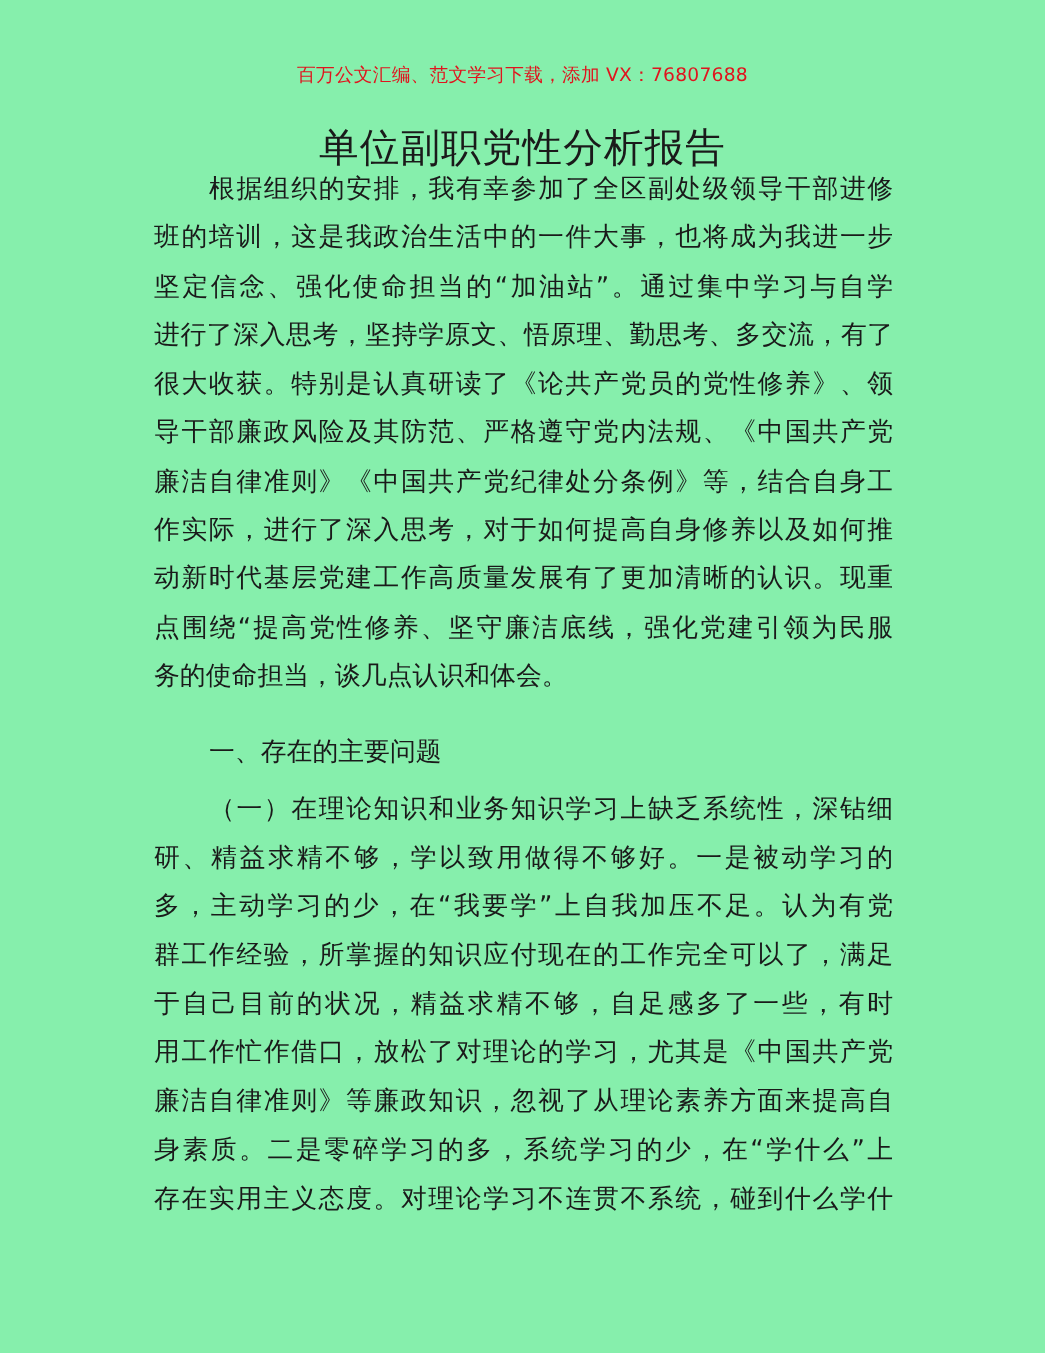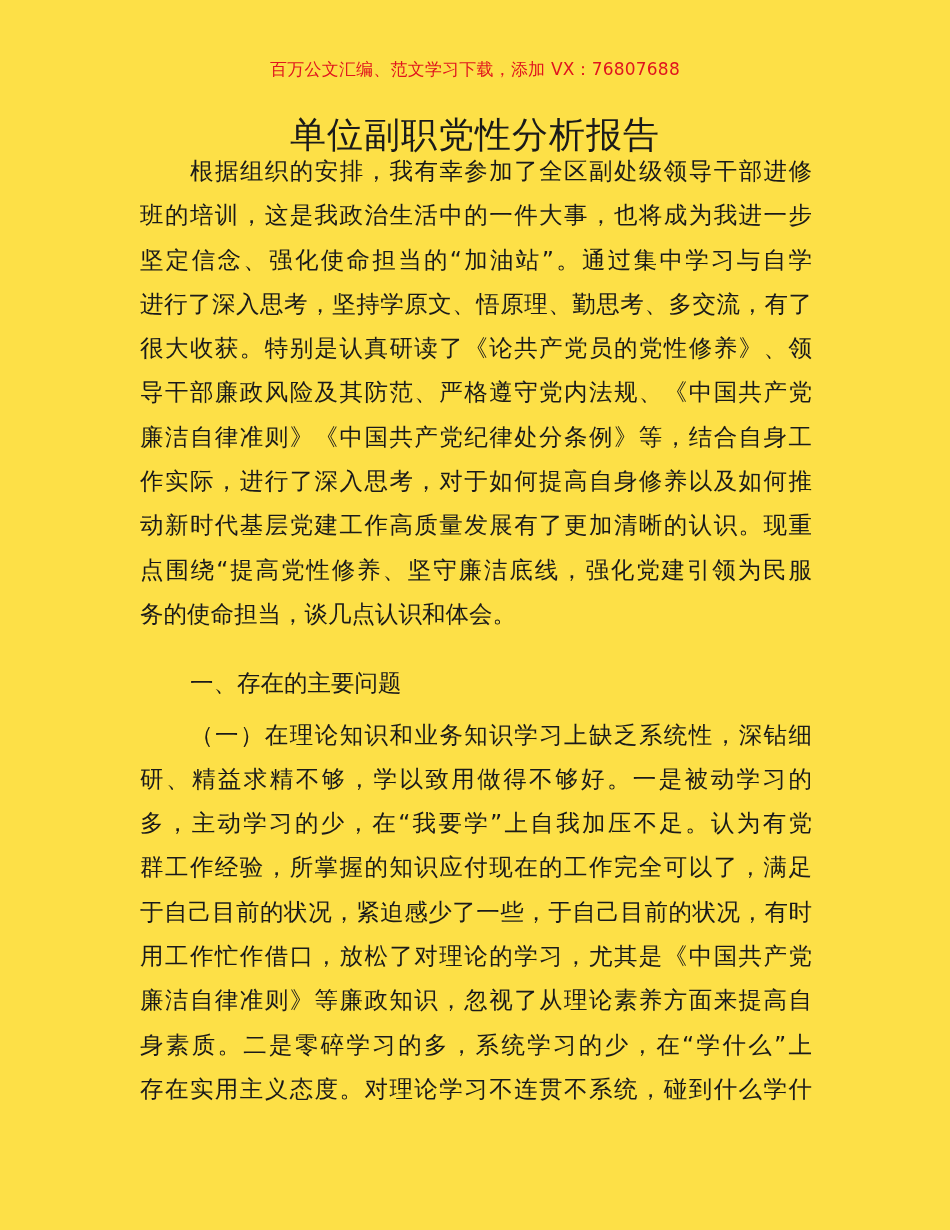--- a/index.html
+++ b/index.html
@@ -14,21 +14,21 @@
       overflow: hidden;
       font-family: "DejaVu Sans", "Liberation Sans", sans-serif;
       color: #1a1a1a;
     }
     .page {
       position: absolute;
       left: 0;
       top: 0;
       width: 950px;
       height: 1230px;
-      background: #fde047;
+      background: #86efac;
     }
     .header-line {
       position: absolute;
       top: 56px;
       left: 0;
       width: 950px;
       text-align: center;
       color: #e0141e;
       font-size: 17px;
       line-height: 26px;
@@ -105,21 +105,21 @@
       <div class="line indent heading">一、存在的主要问题</div>
     </div>
 
     <div class="gap"></div>
 
     <div>
       <div class="line indent">（一）在理论知识和业务知识学习上缺乏系统性，深钻细</div>
       <div class="line">研、精益求精不够，学以致用做得不够好。一是被动学习的</div>
       <div class="line">多，主动学习的少，在“我要学”上自我加压不足。认为有党</div>
       <div class="line">群工作经验，所掌握的知识应付现在的工作完全可以了，满足</div>
-      <div class="line">于自己目前的状况，紧迫感少了一些，于自己目前的状况，有时</div>
+      <div class="line">于自己目前的状况，精益求精不够，自足感多了一些，有时</div>
       <div class="line">用工作忙作借口，放松了对理论的学习，尤其是《中国共产党</div>
       <div class="line">廉洁自律准则》等廉政知识，忽视了从理论素养方面来提高自</div>
       <div class="line">身素质。二是零碎学习的多，系统学习的少，在“学什么”上</div>
       <div class="line">存在实用主义态度。对理论学习不连贯不系统，碰到什么学什</div>
     </div>
 
   </div>
 </div>
 
 </body></html>

